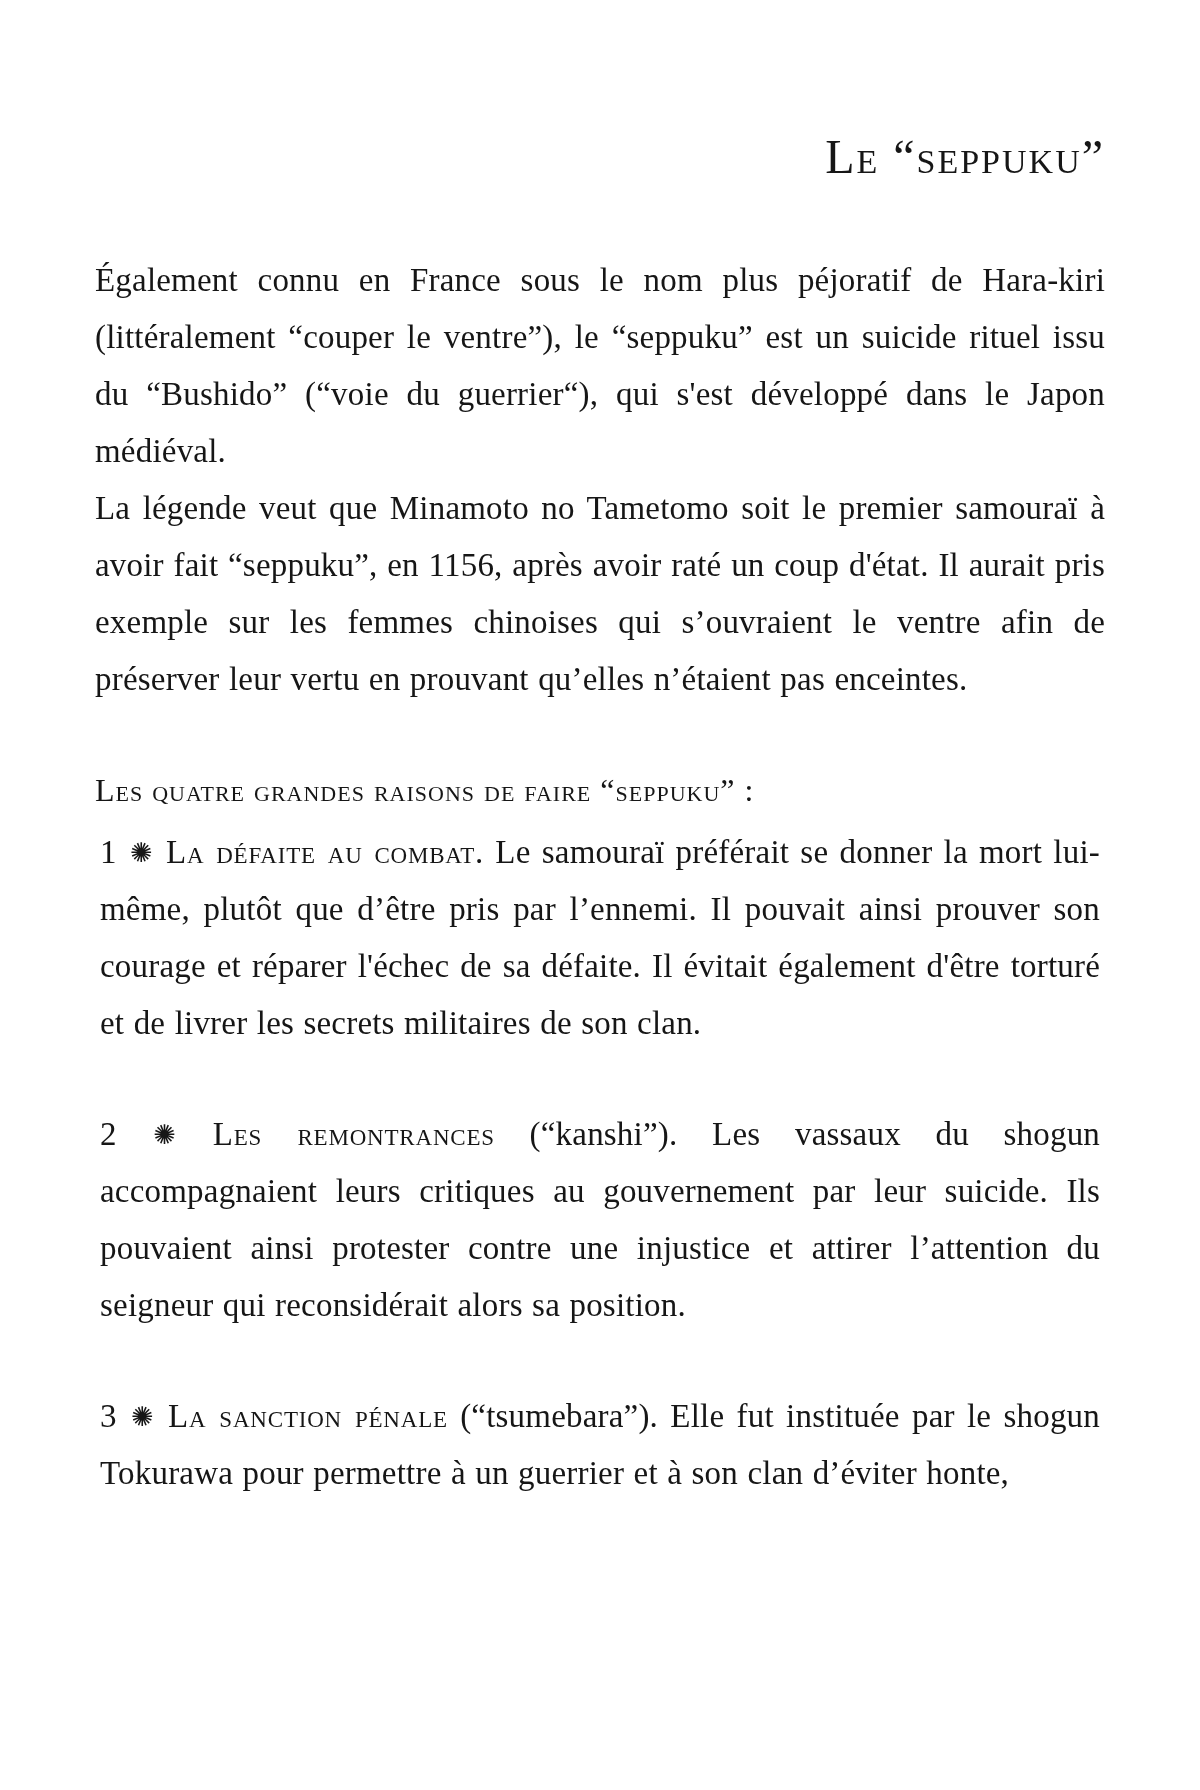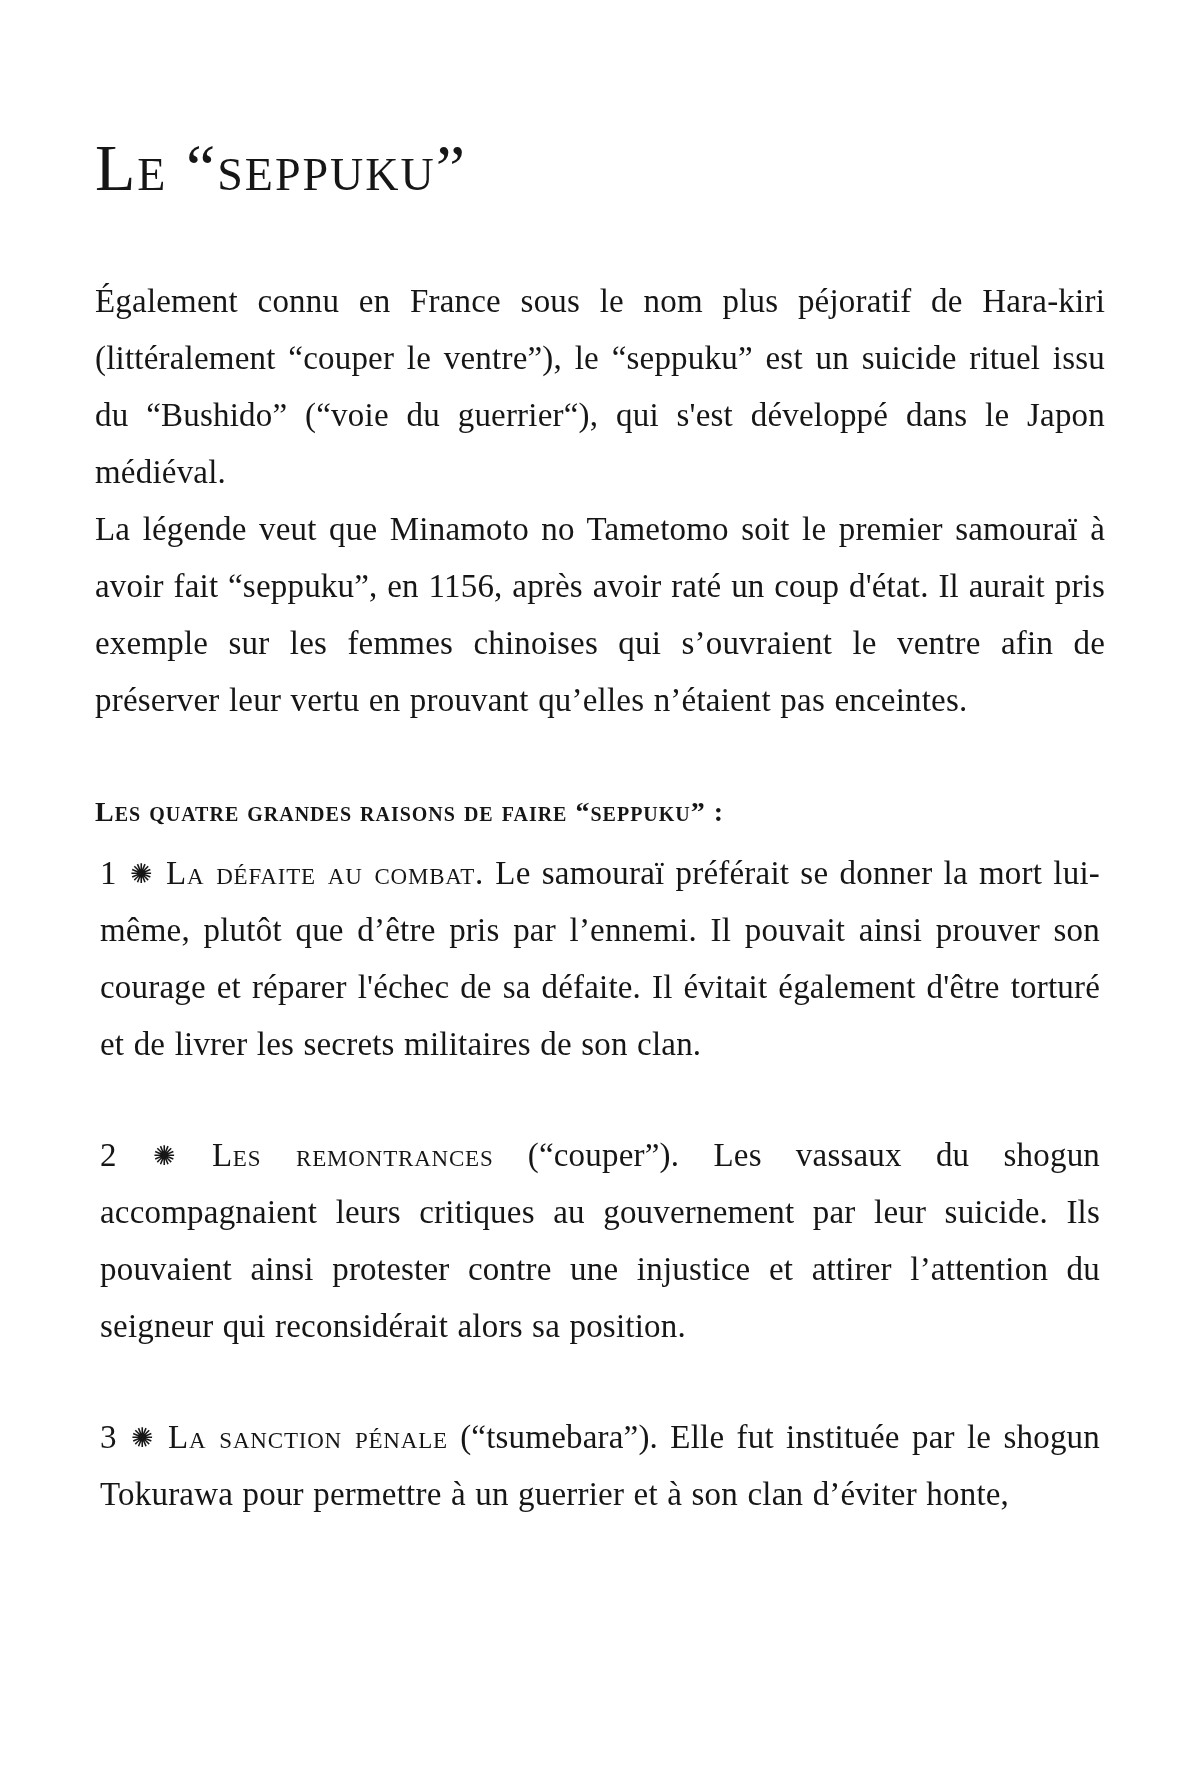--- a/index.html
+++ b/index.html
@@ -11,43 +11,43 @@
     color: #161616;
     font-family: "Liberation Serif", serif;
     overflow: hidden;
   }
   .content {
     padding: 0 95px;
   }
   .doc-title {
     margin: 0;
     padding-top: 128px;
-    font-size: 66px;
+    font-size: 48px;
     font-weight: normal;
     font-variant: small-caps;
     letter-spacing: 2px;
-    text-align: left;
+    text-align: right;
     line-height: 1.2;
   }
   .intro {
     margin-top: 66px;
     font-family: Liberation Serif, serif;
   }
   p.para {
     margin: 0;
     font-size: 33px;
     line-height: 57px;
     text-align: justify;
     letter-spacing: 0.2px;
     word-spacing: 1px;
   }
   .section-heading {
     margin: 54px 0 0 0;
-    font-size: 28px;
-    font-weight: bold;
+    font-size: 32px;
+    font-weight: normal;
     font-variant: small-caps;
     letter-spacing: 1px;
     line-height: 57px;
   }
   p.item {
     margin: 5px;
     font-size: 33px;
     line-height: 57px;
     text-align: justify;
     letter-spacing: 0.2px;
@@ -78,19 +78,19 @@
     <div class="intro">
       <p class="para">Également connu en France sous le nom plus péjoratif de Hara-kiri (littéralement “couper le ventre”), le “seppuku” est un suicide rituel issu du “Bushido” (“voie du guerrier“), qui s'est développé dans le Japon médiéval.</p>
       <p class="para">La légende veut que Minamoto no Tametomo soit le premier samouraï à avoir fait “seppuku”, en 1156, après avoir raté un coup d'état. Il aurait pris exemple sur les femmes chinoises qui s’ouvraient le ventre afin de préserver leur vertu en prouvant qu’elles n’étaient pas enceintes.</p>
     </div>
 
     <h2 class="section-heading">Les quatre grandes raisons de faire “seppuku” :</h2>
 
     <div>
       <p class="item"><span>1</span> <span class="ornament">✺</span> <span class="sc">La défaite au combat.</span> <span>Le samouraï préférait se donner la mort lui-même, plutôt que d’être pris par l’ennemi. Il pouvait ainsi prouver son courage et réparer l'échec de sa défaite. Il évitait également d'être torturé et de livrer les secrets militaires de son clan.</span></p>
 
-      <p class="item"><span>2</span> <span class="ornament">✺</span> <span class="sc">Les remontrances</span> <span>(“couper”).</span> <span>Les vassaux du shogun accompagnaient leurs critiques au gouvernement par leur suicide. Ils pouvaient ainsi protester contre une injustice et attirer l’attention du seigneur qui reconsidérait alors sa position.</span></p>
+      <p class="item"><span>2</span> <span class="ornament">✺</span> <span class="sc">Les remontrances</span> <span>(“kanshi”).</span> <span>Les vassaux du shogun accompagnaient leurs critiques au gouvernement par leur suicide. Ils pouvaient ainsi protester contre une injustice et attirer l’attention du seigneur qui reconsidérait alors sa position.</span></p>
 
       <p class="item"><span>3</span> <span class="ornament">✺</span> <span class="sc">La sanction pénale</span> <span>(“tsumebara”).</span> <span>Elle fut instituée par le shogun Tokurawa pour permettre à un guerrier et à son clan d’éviter honte,</span></p>
     </div>
 
   </div>
 </div>
 
 </body></html>

